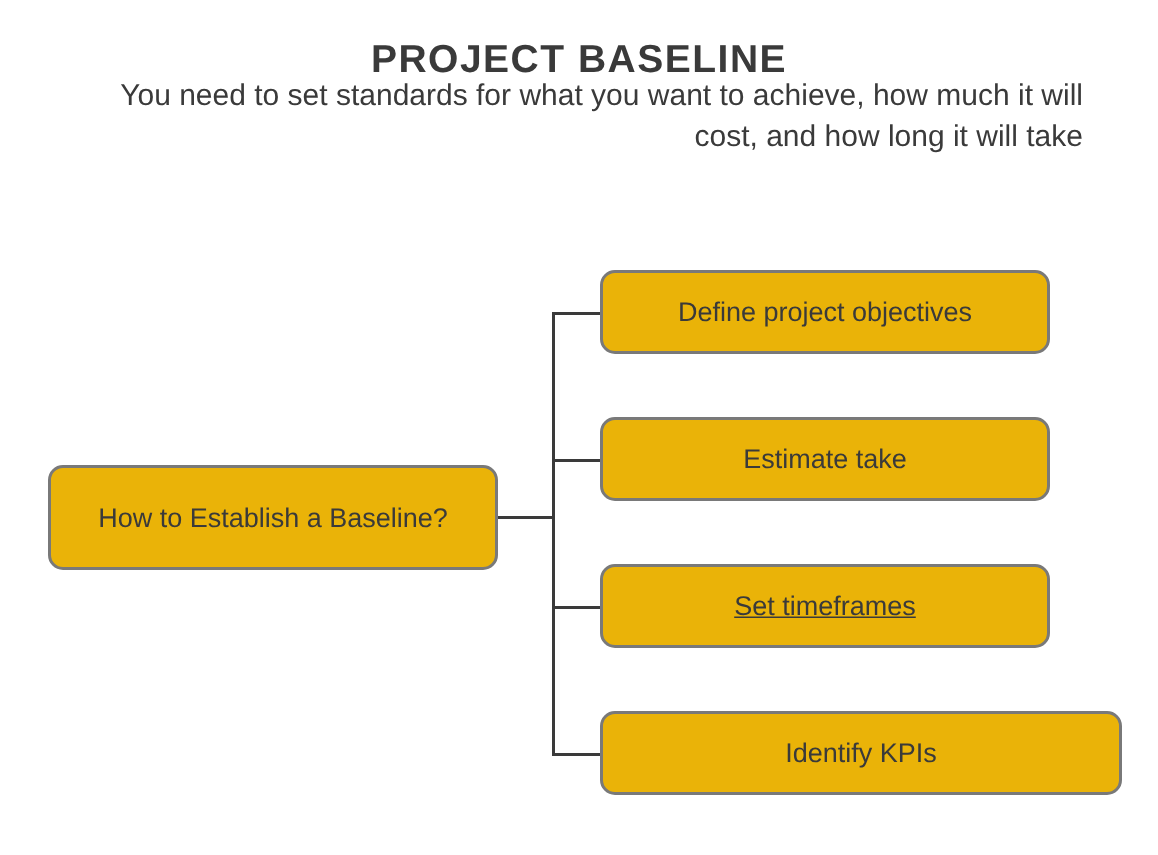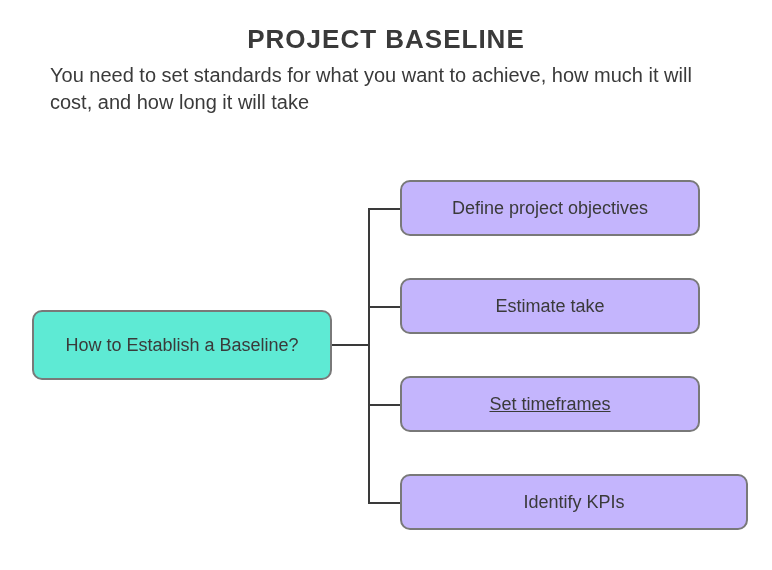--- a/index.html
+++ b/index.html
@@ -1,21 +1,21 @@
 <!DOCTYPE html>
 <html><head>
 <meta charset="utf-8">
 <style>
   html,body{margin:0;padding:0;width:772px;height:570px;background:#ffffff;font-family:"Segoe UI",Arial,sans-serif;color:#3a3a3a;}
   .wrap{position:relative;width:772px;height:570px;}
   .title{position:absolute;top:24px;left:0;width:772px;text-align:center;font-weight:700;font-size:26px;letter-spacing:1px;color:#3a3a3a;}
-  .subtitle{position:absolute;top:62px;left:50px;width:672px;text-align:left;font-size:20px;line-height:1.35;color:#3a3a3a;}
+  .subtitle{position:absolute;top:51px;left:50px;width:672px;text-align:right;font-size:20px;line-height:1.35;color:#3a3a3a;}
   .node{position:absolute;border:2px solid #797979;border-radius:10px;display:flex;align-items:center;justify-content:center;font-size:18px;box-sizing:border-box;}
-  .root{background:#5eead4;}
-  .leaf{background:#c4b5fd;}
+  .root{background:#eab308;}
+  .leaf{background:#eab308;}
   .connector{position:absolute;background:#3a3a3a;}
 </style>
 </head>
 <body>
 
 <div class="wrap">
 
   <div class="title">PROJECT BASELINE</div>
   <div class="subtitle">You need to set standards for what you want to achieve, how much it will cost, and how long it will take</div>
 

